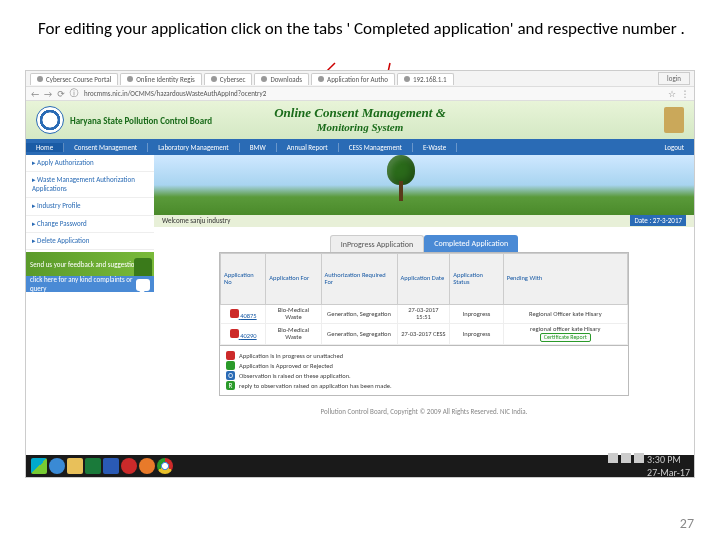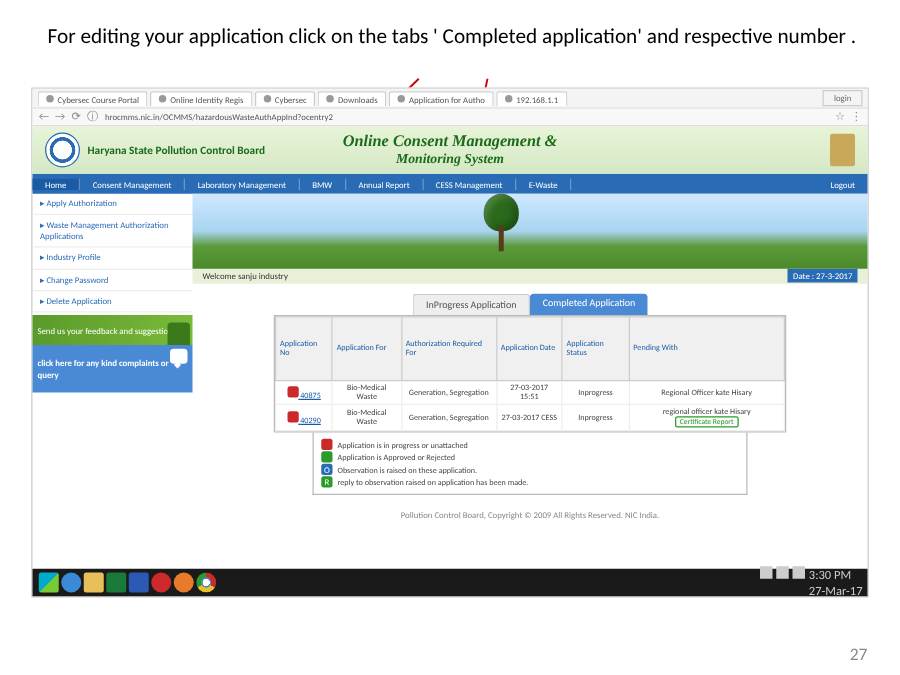--- a/index.html
+++ b/index.html
@@ -29,37 +29,37 @@
   .content { display: flex; height: 264px; }
   .sidebar { width: 128px; display: flex; flex-direction: column; }
   .hero { height: 70px; background: linear-gradient(#cfe8ff 0%, #a8d4f0 50%, #5a9a3a 70%, #4a8a2a 100%); position: relative; }
   .tree { position: absolute; left: 42%; bottom: 10px; width: 40px; height: 50px; }
   .tree::before { content: ""; position: absolute; left: 6px; top: 0; width: 28px; height: 30px; background: #2a6a1a; border-radius: 50% 50% 45% 45%; box-shadow: inset -3px -3px 8px rgba(0,0,0,.3), inset 3px 3px 6px rgba(255,255,255,.2); }
   .tree::after { content: ""; position: absolute; left: 18px; top: 26px; width: 4px; height: 20px; background: #5a3a1a; }
   .side-item { padding: 4px 6px; font-size: 7px; color: #2a6bb5; border-bottom: 1px solid #eee; line-height: 1.2; }
   .side-item.bullet::before { content: "▸ "; color: #2a6bb5; }
   .feedback { margin-top: 2px; height: 24px; background: linear-gradient(90deg, #5a9a2a, #7aba3a); color: #fff; font-size: 7px; padding: 2px 4px; display: flex; align-items: center; position: relative; }
   .feedback .hand { position: absolute; right: 2px; bottom: 0; width: 18px; height: 18px; background: #3a7a1a; border-radius: 3px 3px 0 0; }
-  .complaints { height: 38px; background: #4a8ad5; color: #fff; font-size: 7px; padding: 2px 4px; display: flex; align-items: center; position: relative; font-weight: bold; }
+  .complaints { height: 16px; background: #4a8ad5; color: #fff; font-size: 7px; padding: 2px 4px; display: flex; align-items: center; position: relative; }
   .complaints .bubble { position: absolute; right: 4px; top: 3px; width: 14px; height: 12px; background: #fff; border-radius: 3px; }
   .complaints .bubble::after { content: ""; position: absolute; left: 4px; bottom: -3px; width: 4px; height: 4px; background: #fff; transform: rotate(45deg); }
   .main { flex: 1; display: flex; flex-direction: column; }
   .welcome { height: 14px; background: #e8f0d8; display: flex; align-items: center; padding: 0 8px; font-size: 7px; color: #333; }
   .welcome .date { margin-left: auto; background: #2a6bb5; color: #fff; padding: 1px 4px; }
   .workspace { flex: 1; padding: 8px 10px; display: flex; flex-direction: column; align-items: center; }
   .app-tabs { display: flex; gap: 0; }
   .app-tab { padding: 3px 10px; font-size: 8px; border-radius: 3px 3px 0 0; }
   .app-tab.inactive { background: #eee; color: #555; border: 1px solid #ccc; border-bottom: none; }
   .app-tab.active { background: #4a8ad5; color: #fff; }
   .table-wrap { border: 1px solid #bbb; background: #fff; width: 410px; padding: 0; }
   table { border-collapse: collapse; width: 100%; font-size: 6.5px; }
   th { background: #f0f0f0; color: #1a5ba5; padding: 18px 3px; border: 1px solid #ccc; font-weight: normal; text-align: left; line-height: 1.1; }
   td { padding: 2px 3px; border: 1px solid #eee; text-align: center; color: #444; line-height: 1.1; }
   td.link { color: #1a5ba5; text-decoration: underline; }
-  .legend { width: 348px; border: 1px solid #bbb; border-top: none; padding: 4px 6px; font-size: 6.5px; color: #444; }
+  .legend { width: 410px; border: 1px solid #bbb; border-top: none; padding: 4px 6px; font-size: 6.5px; color: #444; }
   .legend-row { display: flex; align-items: center; gap: 4px; margin: 1px 0; }
   .sq { width: 9px; height: 9px; display: inline-block; border-radius: 2px; }
   .sq.red { background: #cc2a2a; }
   .sq.green { background: #2a9a2a; }
   .sq.blue { background: #2a6bb5; color: #fff; font-size: 7px; text-align: center; line-height: 9px; }
   .sq.grn2 { background: #2a9a2a; color: #fff; font-size: 7px; text-align: center; line-height: 9px; }
   .imp-badge { display: inline-block; background: #fafafa; border: 1px solid #2a9a2a; color: #2a9a2a; padding: 0 3px; font-size: 6px; border-radius: 2px; }
   .footer-txt { text-align: center; font-size: 7px; color: #888; padding: 3px 0; }
   .taskbar { position: absolute; bottom: 0; left: 0; right: 0; height: 22px; background: #1a1a1a; display: flex; align-items: center; padding: 0 4px; }
   .tb-ico { width: 16px; height: 16px; margin: 0 1px; border-radius: 2px; }

